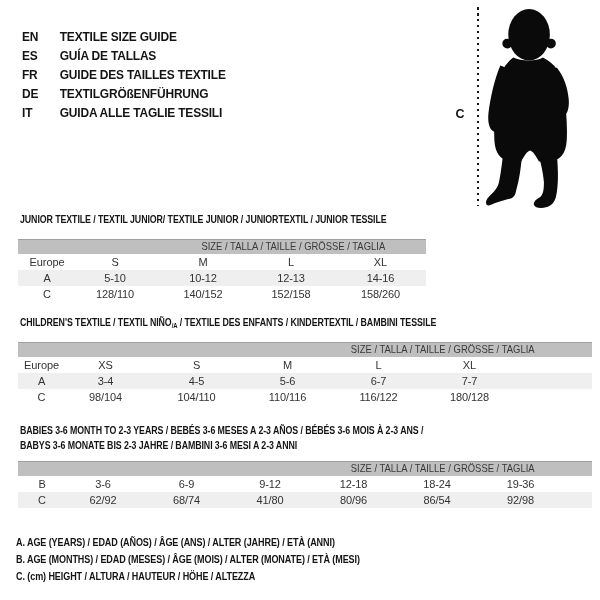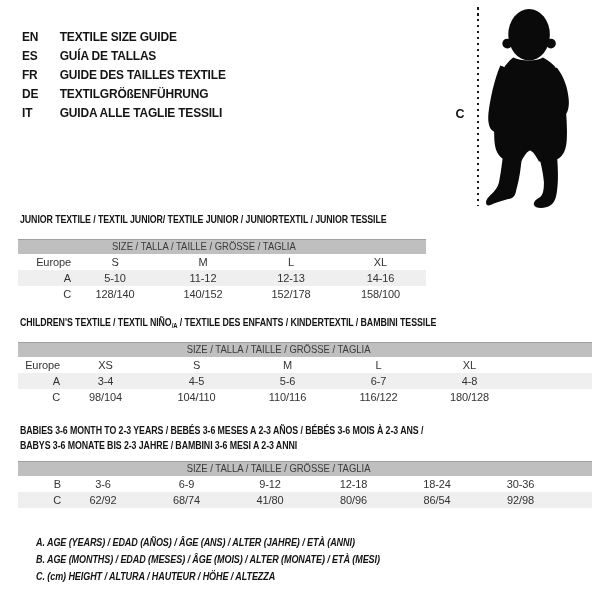--- a/index.html
+++ b/index.html
@@ -15,34 +15,34 @@
   
   .height-line { position:absolute; left:477px; top:7px; height:199px; width:2px;
                  background:repeating-linear-gradient(to bottom,#161616 0 2.5px, transparent 2.5px 6px); }
   .height-label { position:absolute; left:450px; top:107px; width:20px; text-align:center;
                   font-size:12.5px; font-weight:bold; }
   .baby-svg { position:absolute; left:486px; top:4px; width:102px; height:208px; }
 
   
   .tbl-title { position:absolute; left:20px; font-size:10.5px; font-weight:bold; white-space:nowrap;
                letter-spacing:-0.1px; transform:scaleX(0.84); transform-origin:left; line-height:15px; }
-  .footnotes { position:absolute; left:36px; top:534px;font-style:italic; }
+  .footnotes { position:absolute; left:16px; top:534px; }
   .footnote { font-size:10.5px; font-weight:bold; line-height:17px; white-space:nowrap;
               transform:scaleX(0.86); transform-origin:left; letter-spacing:-0.1px; }
   .title-sub { font-size:7px; vertical-align:-2px; }
 
   
   table.size-table { position:absolute; left:18px; border-collapse:collapse; table-layout:fixed; }
-  th.bar { background:#bfbfbf; border-top:1px solid #a0a0a0; height:14px; text-align:center;
+  th.bar { background:#bfbfbf; border-top:1px solid #a0a0a0; height:14px; text-align:right;
            font-weight:normal; padding:0; }
   th.bar .bar-text { display:block; font-size:10.5px; color:#3a3a3a; line-height:13px; padding-left:5px;
                      white-space:nowrap; transform:scaleX(0.9); transform-origin:left; }
   td { height:16px; font-size:11px; color:#333333; text-align:center; padding:0; line-height:16px;
        letter-spacing:-0.1px; overflow:hidden; white-space:nowrap; }
-  td.lbl { text-align:right; padding-left:5px;margin-top:24px; }
+  td.lbl { text-align:center; padding-left:5px;margin-top:24px; }
   tr.alt { background:#efefef; }
 </style>
 </head>
 <body>
 
 <div class="lang-list">
   <div class="lang-row">
     <span class="lang-code">EN</span><span>TEXTILE SIZE GUIDE</span>
   </div>
   <div class="lang-row">
@@ -94,30 +94,30 @@
     <tr>
       <td class="lbl">Europe</td>
       <td>S</td>
       <td>M</td>
       <td>L</td>
       <td>XL</td>
     </tr>
     <tr class="alt">
       <td class="lbl">A</td>
       <td>5-10</td>
-      <td>11-12</td>
+      <td>10-12</td>
       <td>12-13</td>
       <td>14-16</td>
     </tr>
     <tr>
       <td class="lbl">C</td>
-      <td>128/140</td>
+      <td>128/110</td>
       <td>140/152</td>
-      <td>152/178</td>
-      <td>158/100</td>
+      <td>152/158</td>
+      <td>158/260</td>
     </tr>
   </tbody>
 </table>
 
 <div class="tbl-title" style="top:315px"><span>CHILDREN'S TEXTILE / TEXTIL NIÑO</span><span class="title-sub">/A</span><span> / TEXTILE DES ENFANTS / KINDERTEXTIL / BAMBINI TESSILE</span></div>
 <table class="size-table" style="top:342px; width:574px">
   <colgroup>
       <col style="width:42px">
       <col style="width:91px">
       <col style="width:91px">
@@ -142,21 +142,21 @@
       <td>L</td>
       <td>XL</td>
       <td></td>
     </tr>
     <tr class="alt">
       <td class="lbl">A</td>
       <td>3-4</td>
       <td>4-5</td>
       <td>5-6</td>
       <td>6-7</td>
-      <td>4-8</td>
+      <td>7-7</td>
       <td></td>
     </tr>
     <tr>
       <td class="lbl">C</td>
       <td>98/104</td>
       <td>104/110</td>
       <td>110/116</td>
       <td>116/122</td>
       <td>180/128</td>
       <td></td>
@@ -187,21 +187,21 @@
       </tr>
   </thead>
   <tbody>
     <tr>
       <td class="lbl">B</td>
       <td>3-6</td>
       <td>6-9</td>
       <td>9-12</td>
       <td>12-18</td>
       <td>18-24</td>
-      <td>30-36</td>
+      <td>19-36</td>
       <td></td>
     </tr>
     <tr class="alt">
       <td class="lbl">C</td>
       <td>62/92</td>
       <td>68/74</td>
       <td>41/80</td>
       <td>80/96</td>
       <td>86/54</td>
       <td>92/98</td>

